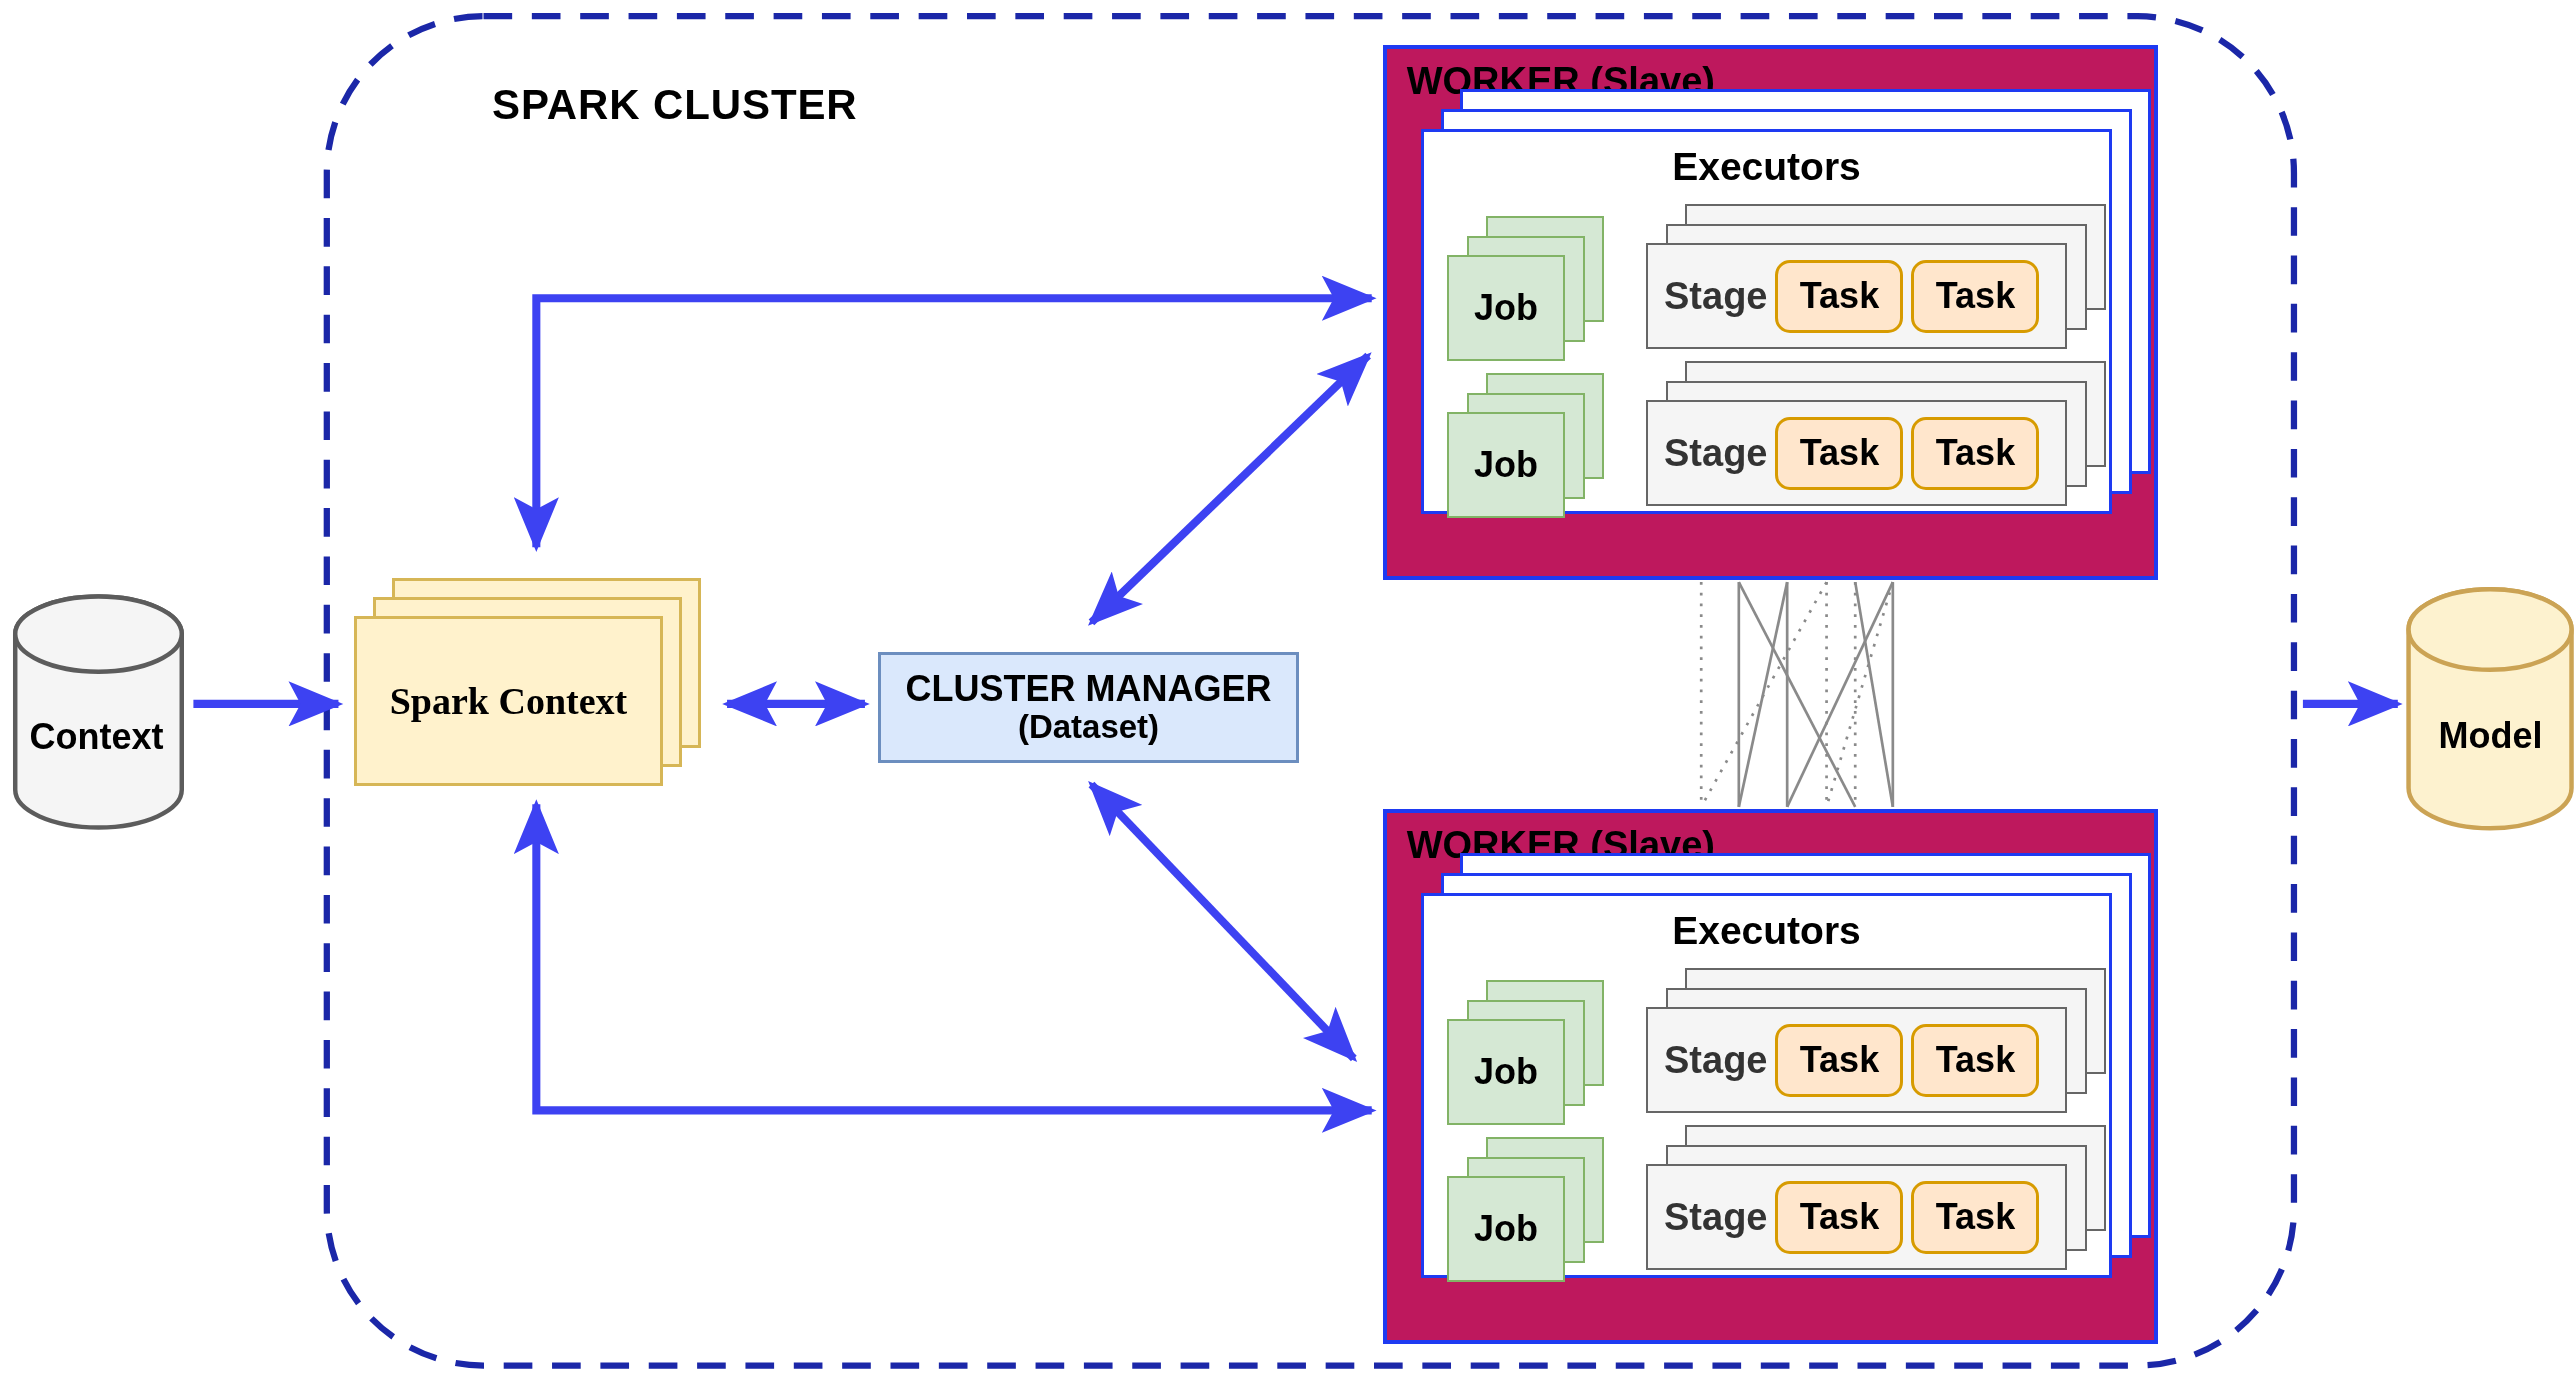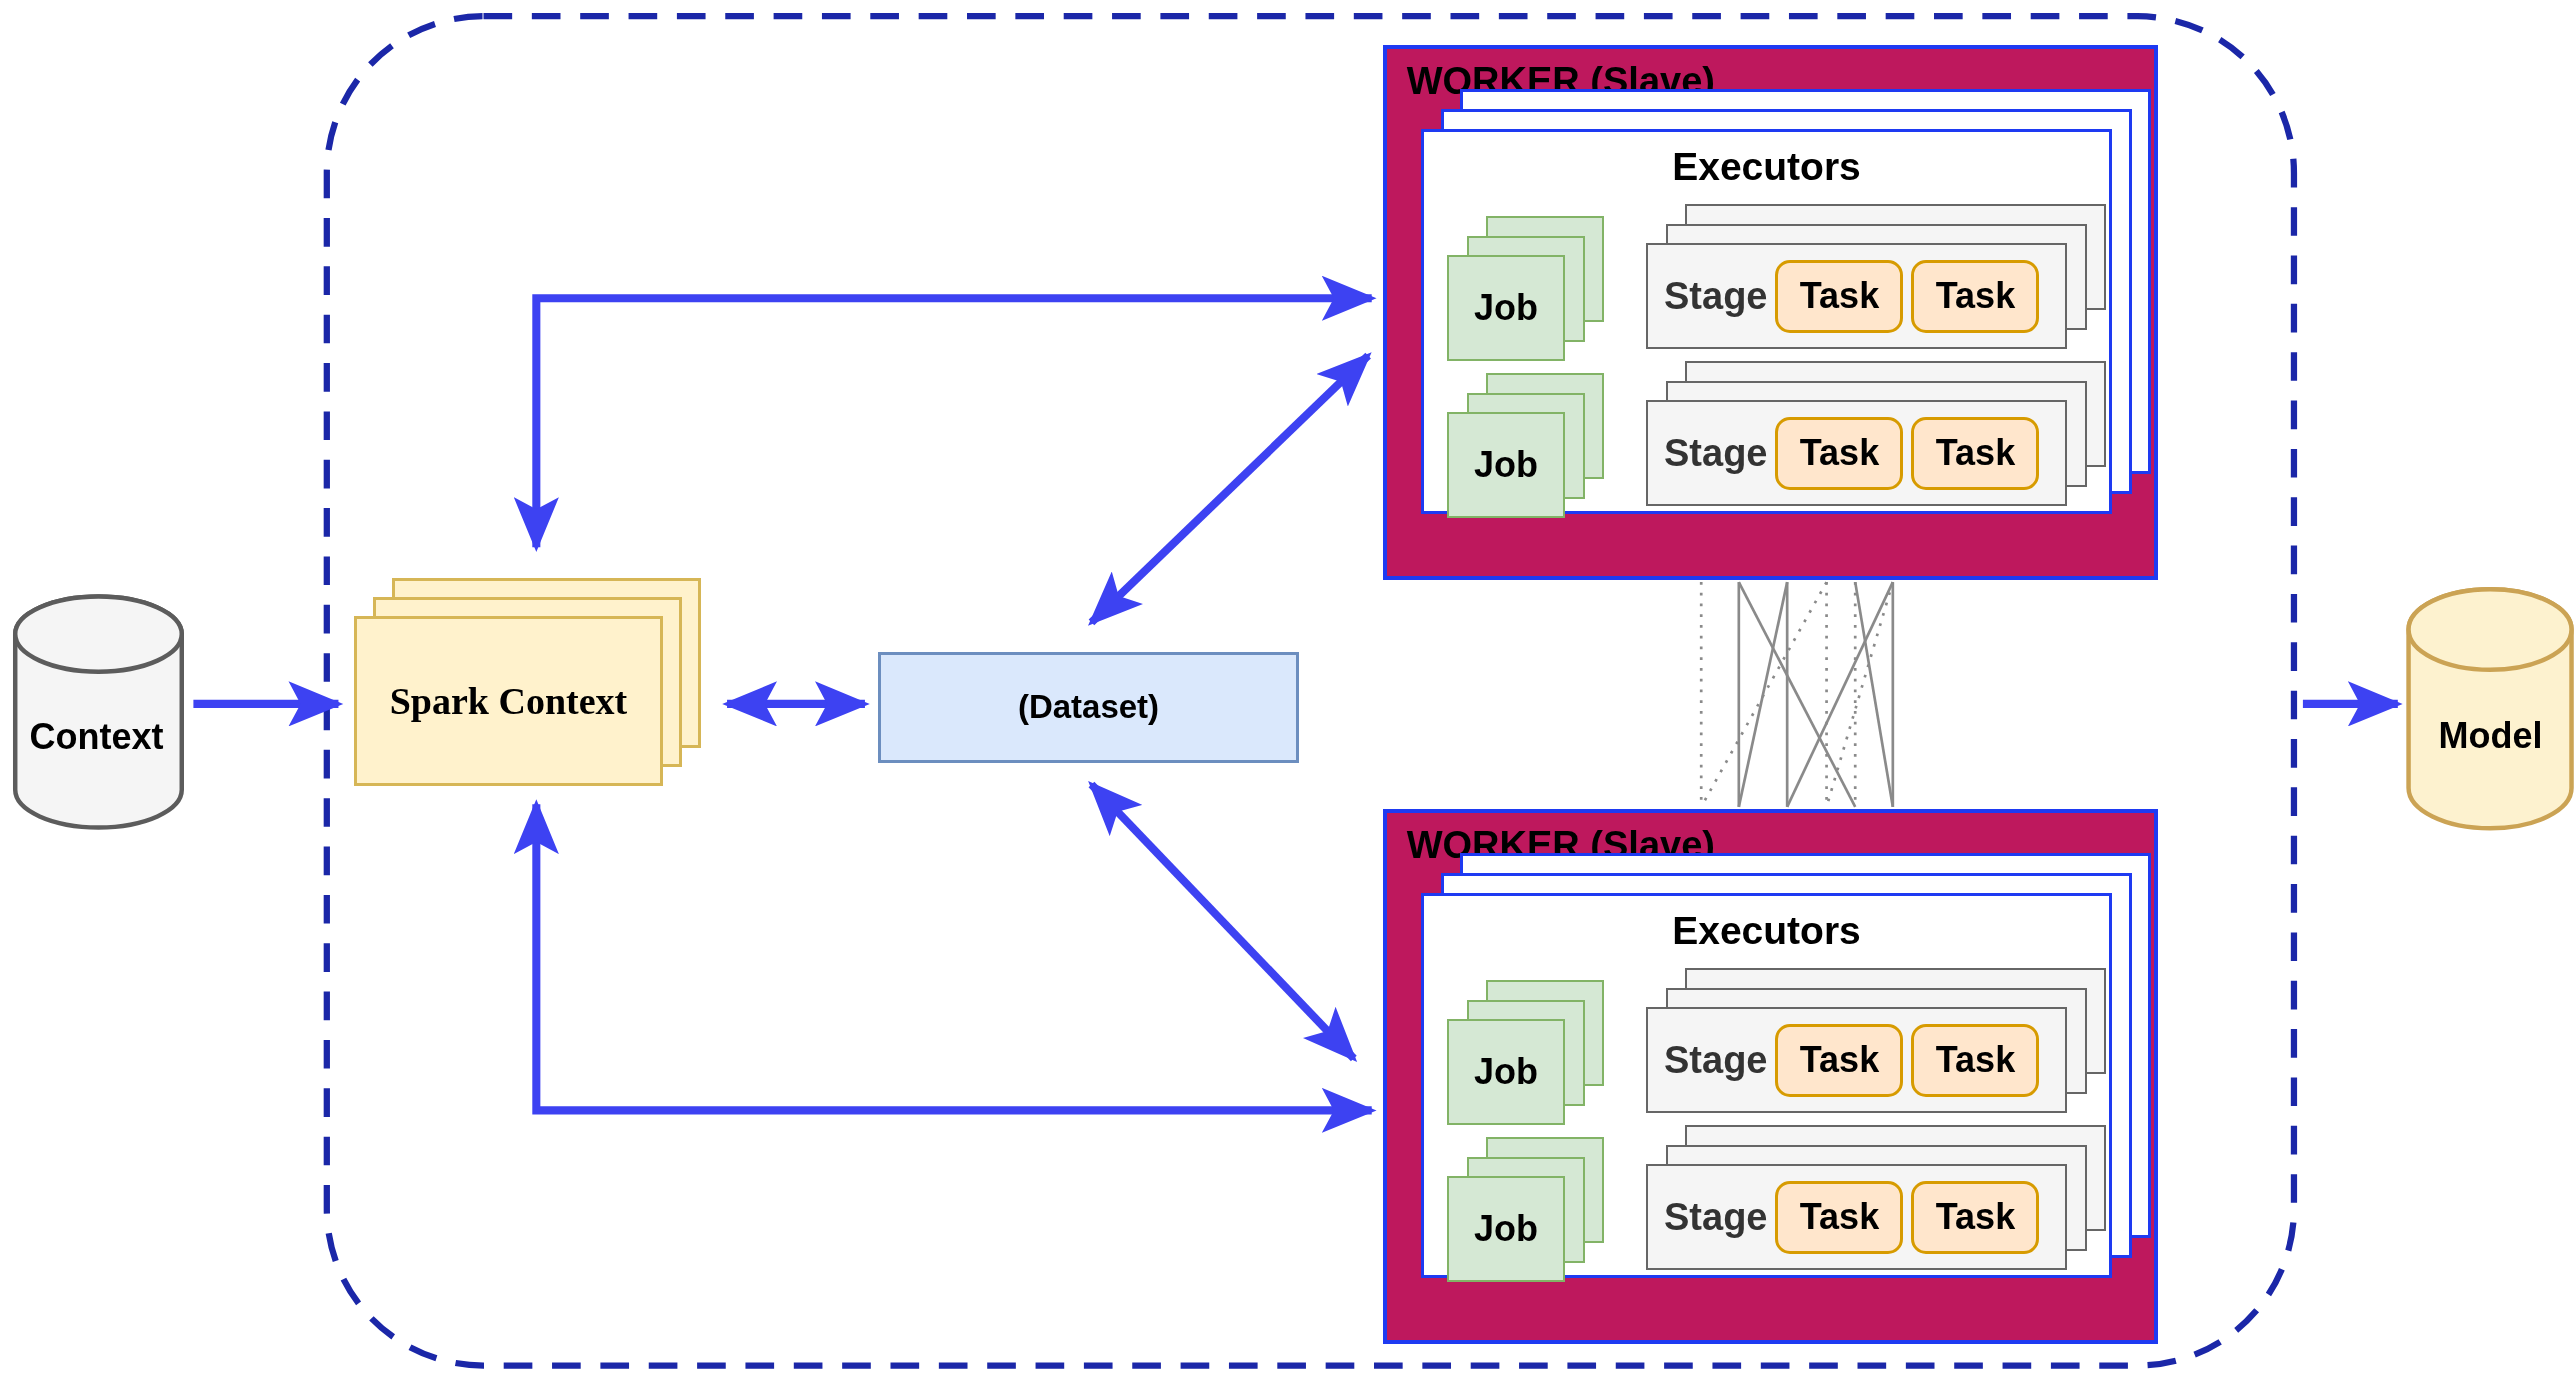--- a/index.html
+++ b/index.html
@@ -103,34 +103,36 @@
       <path d="M216,786 L378,786" marker-end="url(#ah)"></path>
       <path d="M812,786 L966,786" marker-start="url(#ah)" marker-end="url(#ah)"></path>
       <path d="M599,611 L599,333 L1532,333" marker-start="url(#ah)" marker-end="url(#ah)"></path>
       <path d="M599,898 L599,1240 L1532,1240" marker-start="url(#ah)" marker-end="url(#ah)"></path>
       <path d="M1219,695 L1528,397" marker-start="url(#ah)" marker-end="url(#ah)"></path>
       <path d="M1219,876 L1512,1182" marker-start="url(#ah)" marker-end="url(#ah)"></path>
       <path d="M2572,786 L2678,786" marker-end="url(#ah)"></path>
     </g>
   </svg>
 
+  <div class="abs cluster-label">SPARK CLUSTER</div>
 
   <div class="abs cyl-label dataset-label">Context</div>
 
   <div class="abs cyl-label model-label">Model</div>
 
   <div class="abs sc-stack">
     <div class="sc-layer sc-l3"></div>
     <div class="sc-layer sc-l2"></div>
     <div class="sc-layer sc-front">
       <span class="lbl">Spark Context</span>
     </div>
   </div>
 
   <div class="abs cm-box">
+    <span class="cm-line1">CLUSTER MANAGER</span>
     <span class="cm-line2">(Dataset)</span>
   </div>
 
   <div class="abs worker worker-1">
     <div class="worker-title">WORKER (Slave)</div>
     <div class="exec-layer exec-b3"></div>
     <div class="exec-layer exec-b2"></div>
     <div class="exec-layer exec-front">
       <div class="exec-title">Executors</div>
 

